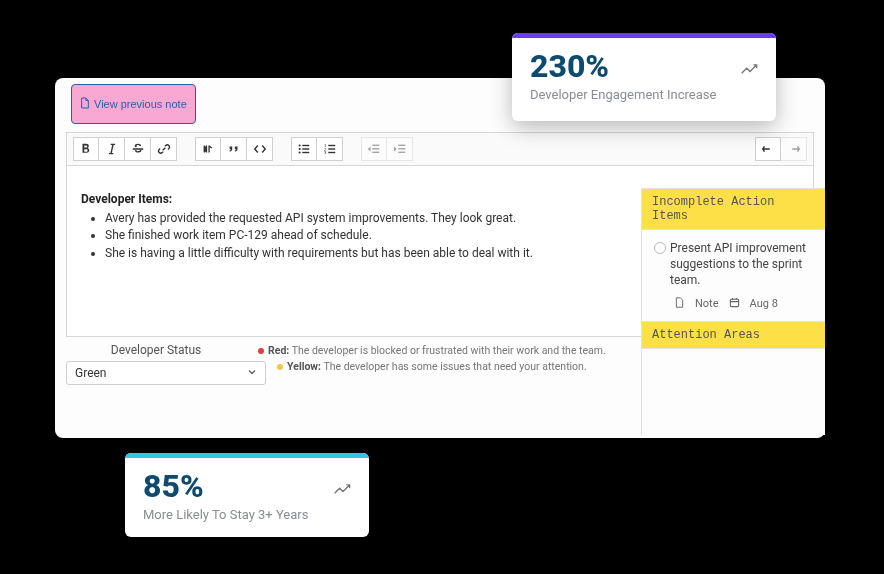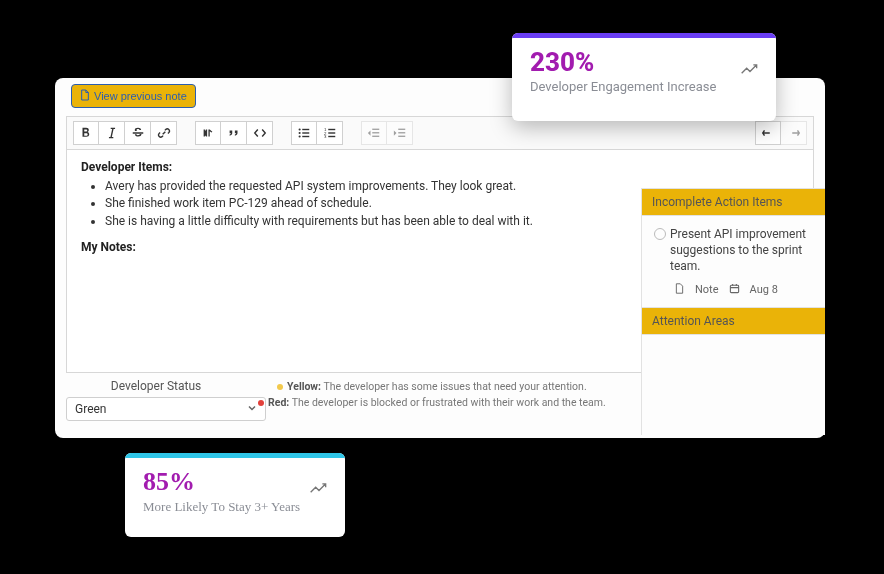--- a/index.html
+++ b/index.html
@@ -28,22 +28,22 @@
     padding: 12px 16px 4px;
   }
   .prev-note {
     margin: 6px 16px 8px;
     display: inline-flex;
     align-items: center;
     gap: 4px;
     font-size: 11px;
     color: #2a5db0;
     border: 1px solid #2a5db0;
-    background: #eab308;
-    padding: 4px 8px;
+    background: #f9a8d4;
+    padding: 12px 8px;
     border-radius: 4px;
     cursor: pointer;
   }
   .prev-note svg { width: 10px; height: 12px; }
   .toolbar {
     margin: 0 11px;
     border: 1px solid #d7d7d7;
     border-bottom: none;
     background: #fafafa;
     padding: 4px 6px;
@@ -65,22 +65,22 @@
   }
   .tb-group .tb-btn + .tb-btn { border-left: none; }
   .tb-btn.disabled { opacity: 0.45; cursor: default; }
   .tb-btn svg { width: 14px; height: 14px; }
   .tb-spacer { flex: 1; }
   .tb-gap { width: 14px; }
   .editor-area {
     margin: 0 11px;
     border: 1px solid #d7d7d7;
     background: #fff;
-    height: 224px;
-    padding: 10px 14px;
+    height: 172px;
+    padding: 26px 14px;
     font-size: 12px;
     color: #333;
     overflow: hidden;
     position: relative;
     display: flex;
   }
   .editor-main { flex: 1; }
   .editor-area h5 {
     margin: 0 0 4px;
     font-size: 12px;
@@ -136,26 +136,27 @@
   .sidepanel {
     position: absolute;
     right: 0;
     top: 110px;
     width: 184px;
     border-left: 1px solid #e2e2e2;
     height: 247px;
     background: #fdfdfd;
   }
   .side-head {
-    background: #eab308;
+    background: #fde047;
     border-top: 1px solid #e2e2e2;
     border-bottom: 1px solid #e2e2e2;
     padding: 6px 10px;
     font-size: 12px;
     color: #555;
+    font-family: Liberation Mono, monospace;
   }
   .side-body {
     padding: 10px 10px 10px 12px;
     font-size: 12px;
     color: #444;
   }
   .action-item {
     display: flex;
     gap: 4px;
     align-items: flex-start;
@@ -187,23 +188,23 @@
     box-shadow: 0 6px 22px rgba(0,0,0,0.28);
     overflow: hidden;
     padding: 14px 18px 14px;
   }
   .stat-card .bar {
     position: absolute;
     top: 0; left: 0; right: 0;
     height: 5px;
   }
   .stat-val {
-    font-size: 26px;
+    font-size: 32px;
     font-weight: 800;
-    color: #a21caf;
+    color: #0c4a6e;
   }
   .stat-label {
     font-size: 13px;
     color: #8a8d95;
     margin-top: 2px;
   }
   .trend {
     position: absolute;
     right: 16px;
     top: 28px;
@@ -212,23 +213,22 @@
   .trend svg { width: 20px; height: 14px; }
   .card-top {
     left: 512px;
     top: 33px;
     width: 264px;
     height: 88px;
   }
   .card-bottom {
     left: 125px;
     top: 453px;
-    width: 220px;
+    width: 244px;
     height: 84px;
-    font-family: Liberation Serif, serif;
   }
 </style>
 </head>
 <body>
 
 <div class="panel">
 
   <button class="prev-note">
     <span>
       <svg viewBox="0 0 12 14" fill="none" stroke="#2a5db0" stroke-width="1.2">
@@ -340,40 +340,39 @@
 
   
   <div class="editor-area">
     <div class="editor-main">
       <h5>Developer Items:</h5>
       <ul>
         <li>Avery has provided the requested API system improvements. They look great.</li>
         <li>She finished work item PC-129 ahead of schedule.</li>
         <li>She is having a little difficulty with requirements but has been able to deal with it.</li>
       </ul>
-      <h5>My Notes:</h5>
     </div>
   </div>
 
   
   <div class="footer-row">
     <div class="status-col">
       <div class="status-label">Developer Status</div>
       <div class="status-select">
         <span>Green</span>
         <span>
           <svg width="10" height="10" viewBox="0 0 10 10" fill="none" stroke="#666" stroke-width="1.5">
               <path d="M2 3.5L5 6.5 8 3.5"></path>
             </svg>
         </span>
       </div>
     </div>
     <div class="legend">
+      <div><span class="dot" style="background:#e2403a"></span><strong>Red:</strong><span> The developer is blocked or frustrated with their work and the team.</span></div>
       <div><span class="dot" style="background:#f2c94c"></span><strong>Yellow:</strong><span> The developer has some issues that need your attention.</span></div>
-      <div><span class="dot" style="background:#e2403a"></span><strong>Red:</strong><span> The developer is blocked or frustrated with their work and the team.</span></div>
     </div>
   </div>
 
   
   <div class="sidepanel">
     <div class="side-head">Incomplete Action Items</div>
     <div class="side-body">
       <div class="action-item">
         <div class="radio"></div>
         <div>Present API improvement suggestions to the sprint team.</div>

